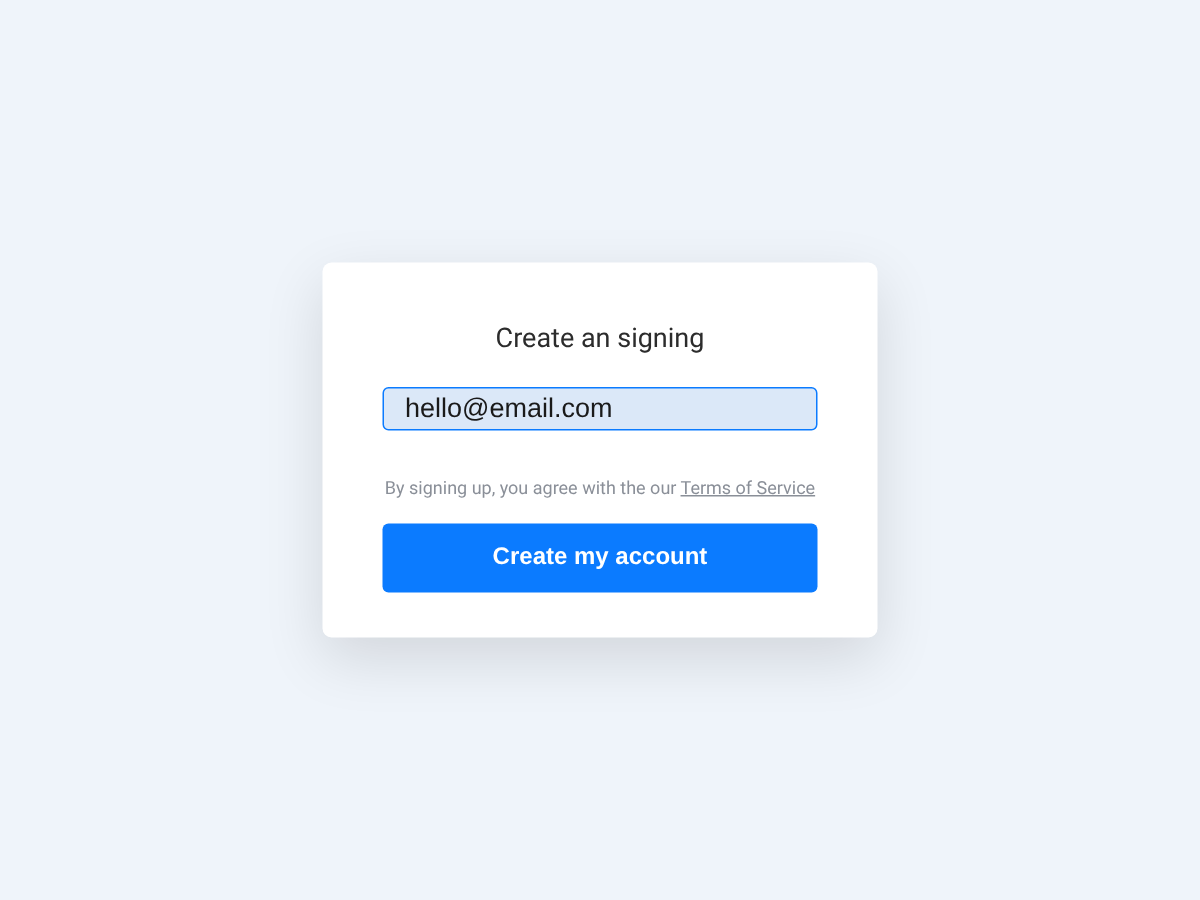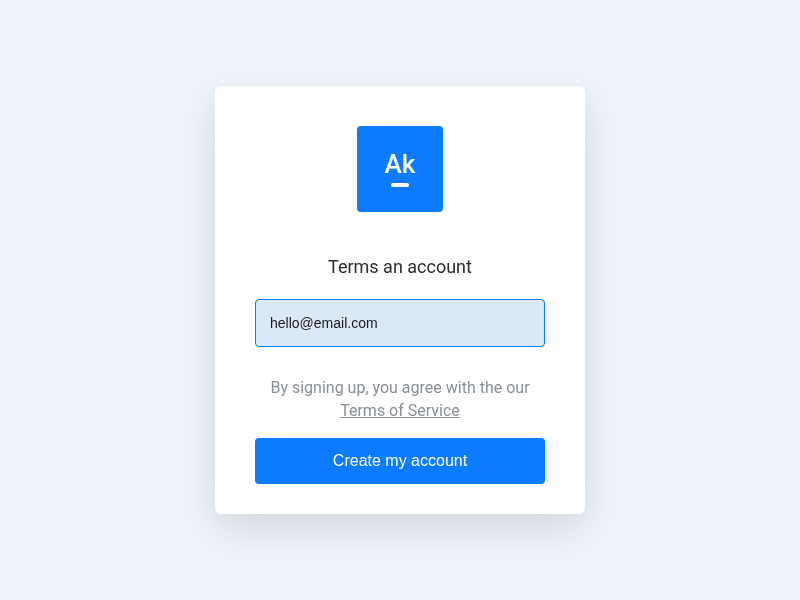--- a/index.html
+++ b/index.html
@@ -51,73 +51,69 @@
       border-radius: 2px;
     }
     .heading {
       font-size: 18px;
       font-weight: 400;
       color: #2c2c2c;
       margin-bottom: 22px;
     }
     .field {
       width: 100%;
-      height: 48px;
+      height: 29px;
       border: none;
       border-radius: 4px;
       padding: 0 14px;
-      font-size: 14px;
+      font-size: 18px;
       margin-bottom: 26px;
       background: #f0f5fc;
       color: #2c2c2c;
       outline: none;
     }
     .field::placeholder {
       color: #9aa4b1;
     }
     .field.active {
       background: #dbe8f8;
       border: 1px solid #0b7bff;
       color: #1a1a1a;
     }
     .terms {
-      font-size: 16px;
+      font-size: 12px;
       color: #8a8f98;
       margin-top: 4px;
       margin-bottom: 16px;
       text-align: center;
       line-height: 1.4;
     }
     .terms a {
       color: #8a8f98;
       text-decoration: underline;
     }
     .submit-btn {
       width: 100%;
       height: 46px;
       background: #0b7bff;
       color: #ffffff;
       border: none;
       border-radius: 4px;
       font-size: 16px;
-      font-weight: 400;
+      font-weight: 700;
       cursor: pointer;
     }
   </style>
 </head>
 <body>
 
 <div class="card">
 
-  <div class="logo">
-    <span class="logo-text">Ak</span>
-    <span class="logo-underline"></span>
-  </div>
 
-  <h1 class="heading">Terms an account</h1>
+  <h1 class="heading">Create an signing</h1>
 
   <input type="text" class="field active" value="hello@email.com" style="">
 
 
 
   <p class="terms">
     <span>By signing up, you agree with the our </span><a href="#">Terms of Service</a>
   </p>
 
   <button class="submit-btn">Create my account</button>

